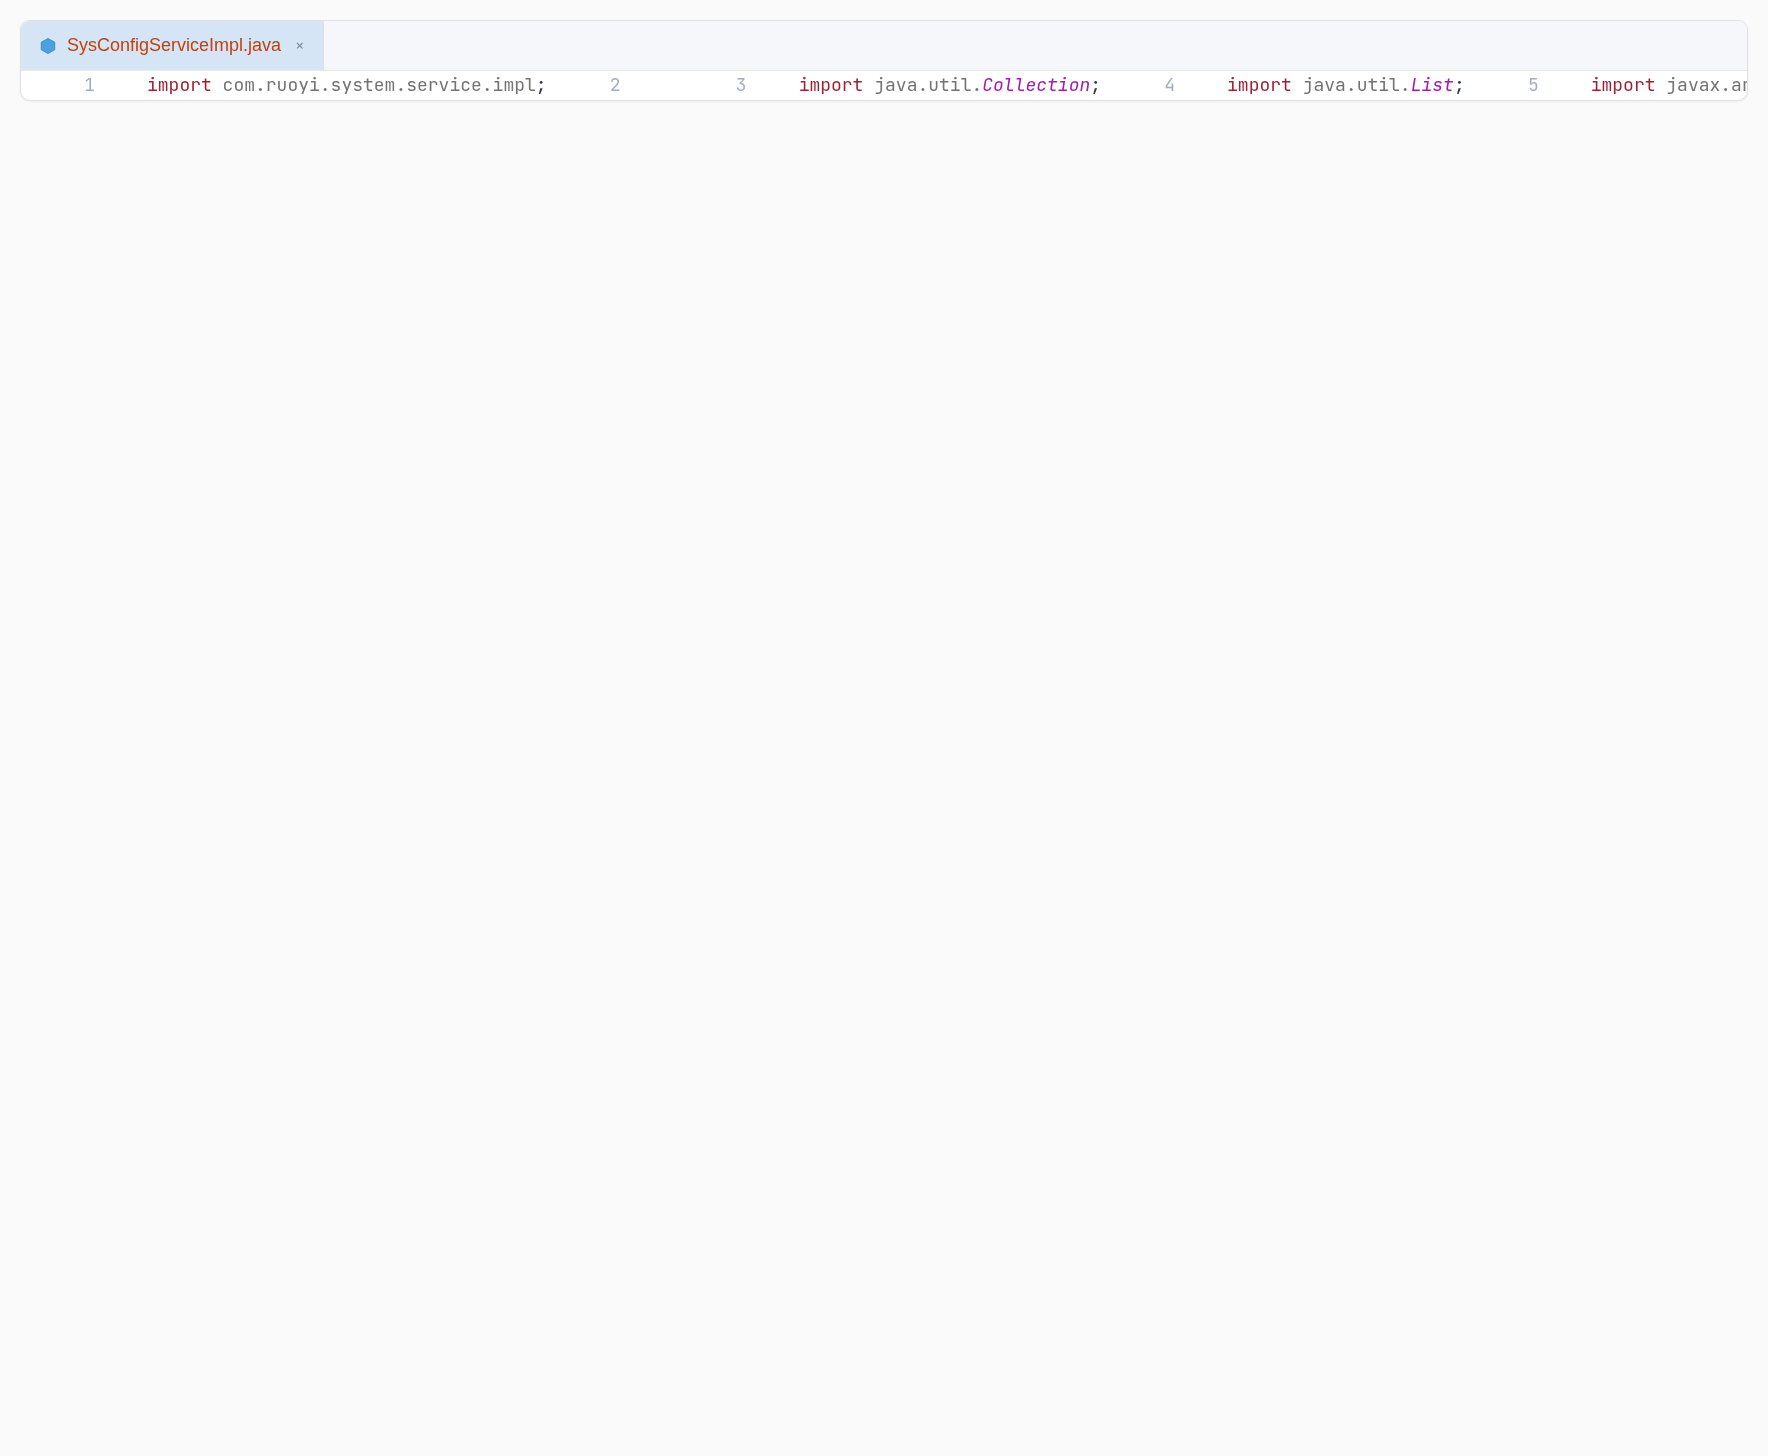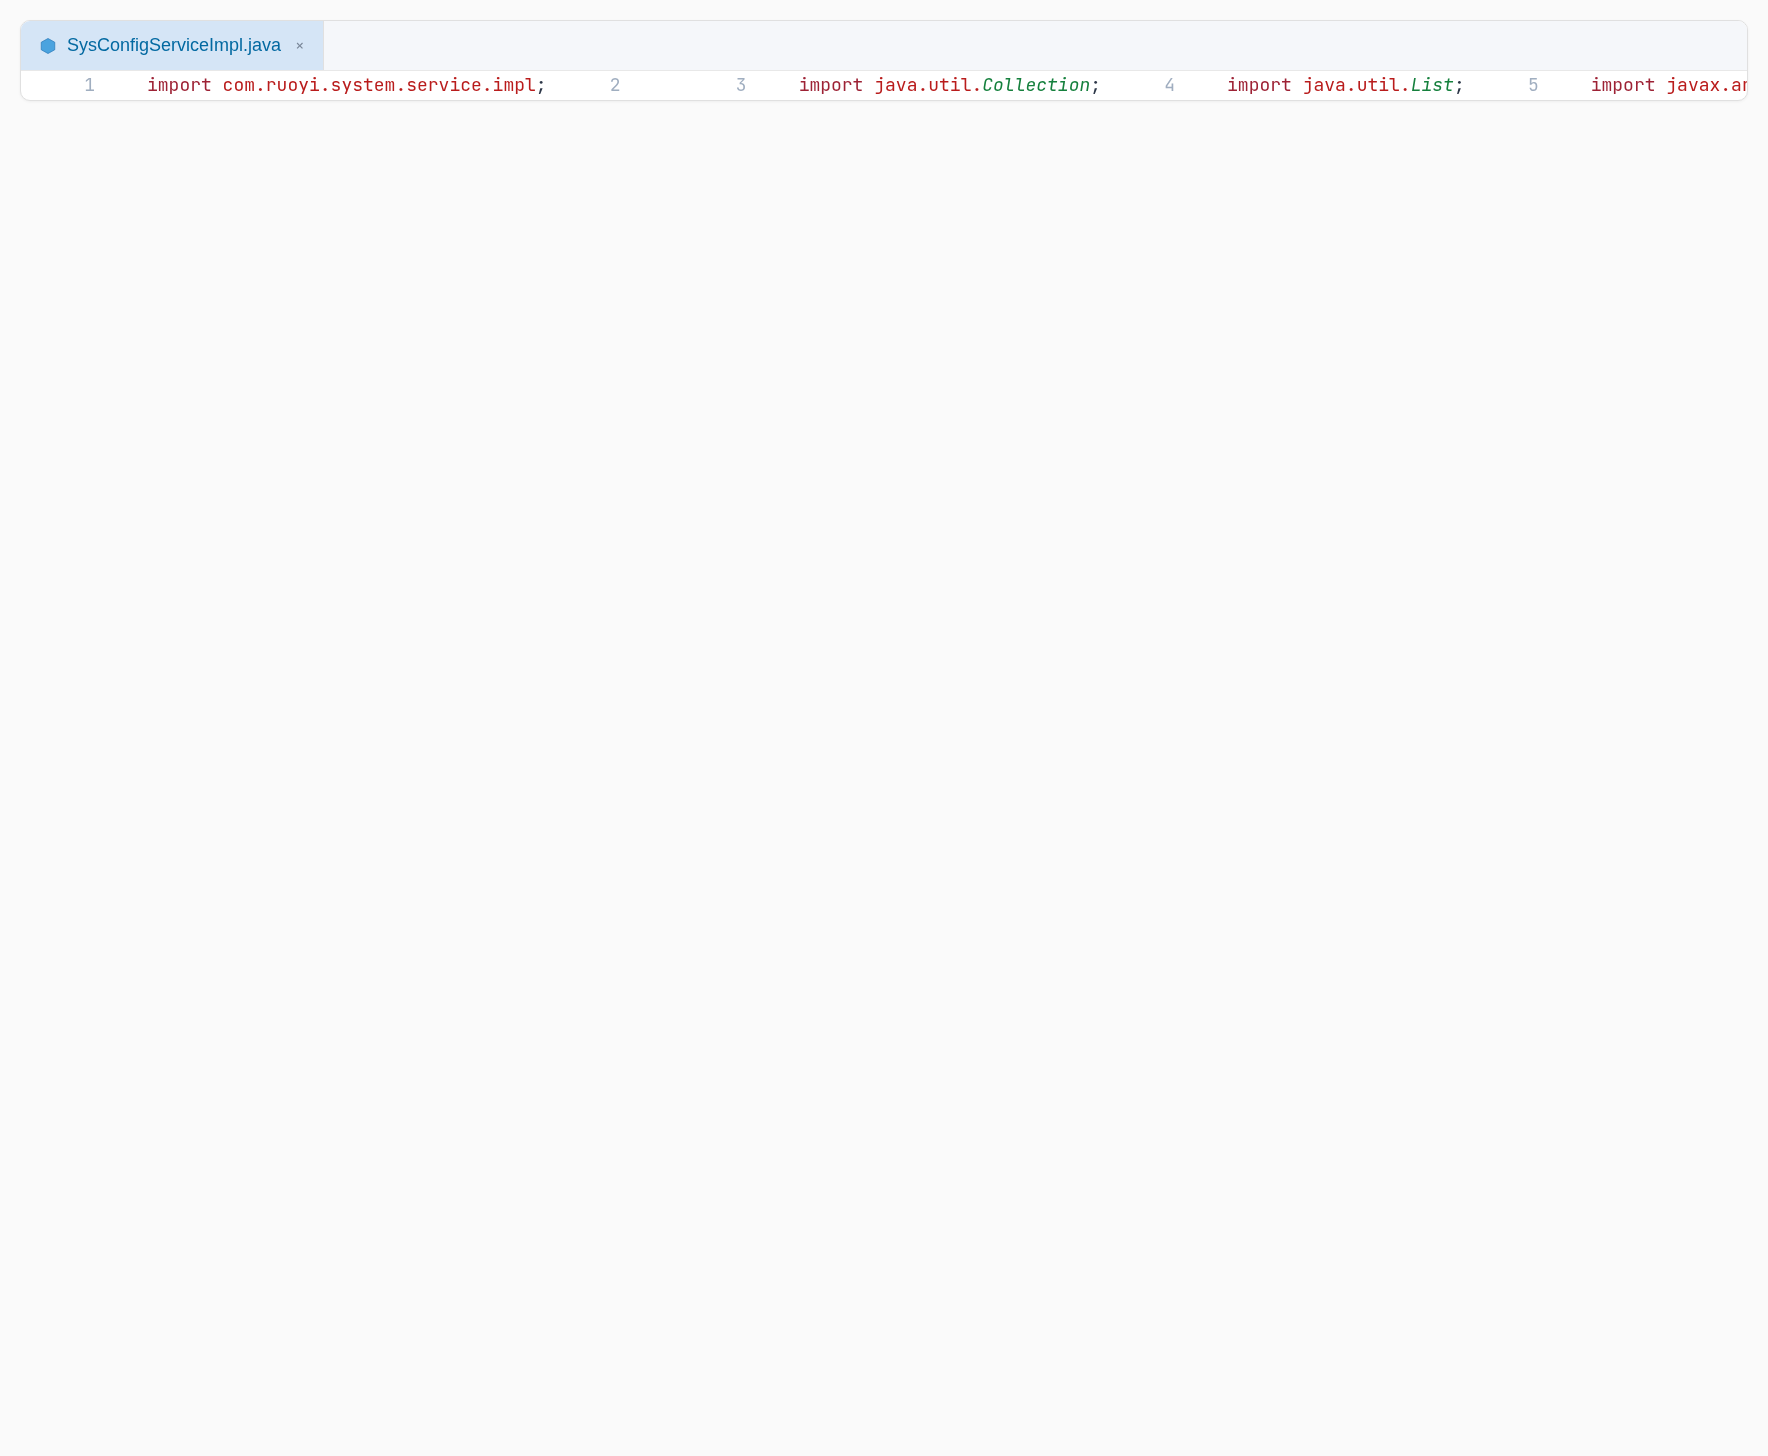--- a/index.html
+++ b/index.html
@@ -32,21 +32,21 @@
 }
 .tab-icon {
   width: 18px;
   height: 18px;
   display: flex;
   align-items: center;
   justify-content: center;
 }
 .tab-icon svg { width: 18px; height: 18px; }
 .tab-label {
-  color: #0369a1;
+  color: #c2410c;
   font-size: 18px;
   font-family: -apple-system, BlinkMacSystemFont, sans-serif;
 }
 .tab-close {
   color: #7a8799;
   font-size: 16px;
   margin-left: 4px;
   cursor: pointer;
 }
 .code-area {
@@ -78,23 +78,23 @@
 .code-line {
   height: 28.5px;
   white-space: pre;
   position: relative;
 }
 .line-row {
   display: flex;
 }
 
 .kw { color: #9d2235; }
-.cls-i { color: #15803d; font-style: italic; }
+.cls-i { color: #a21caf; font-style: italic; }
 .pun { color: #2d3748; }
-.str { color: #b91c1c; }
+.str { color: #737373; }
 </style>
 </head>
 <body>
 
 <div class="editor-window">
   <div class="tab-bar">
     <div class="tab">
       <span class="tab-icon">
         <svg viewBox="0 0 24 24">
             <polygon points="12,2 21,7 21,17 12,22 3,17 3,7" fill="#4aa3df" stroke="#2b7bb9" stroke-width="1"></polygon>

